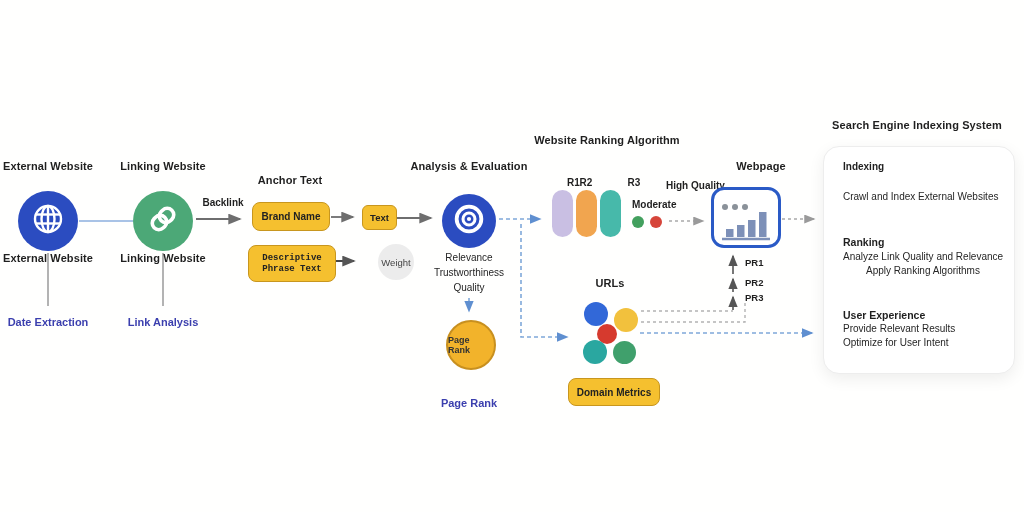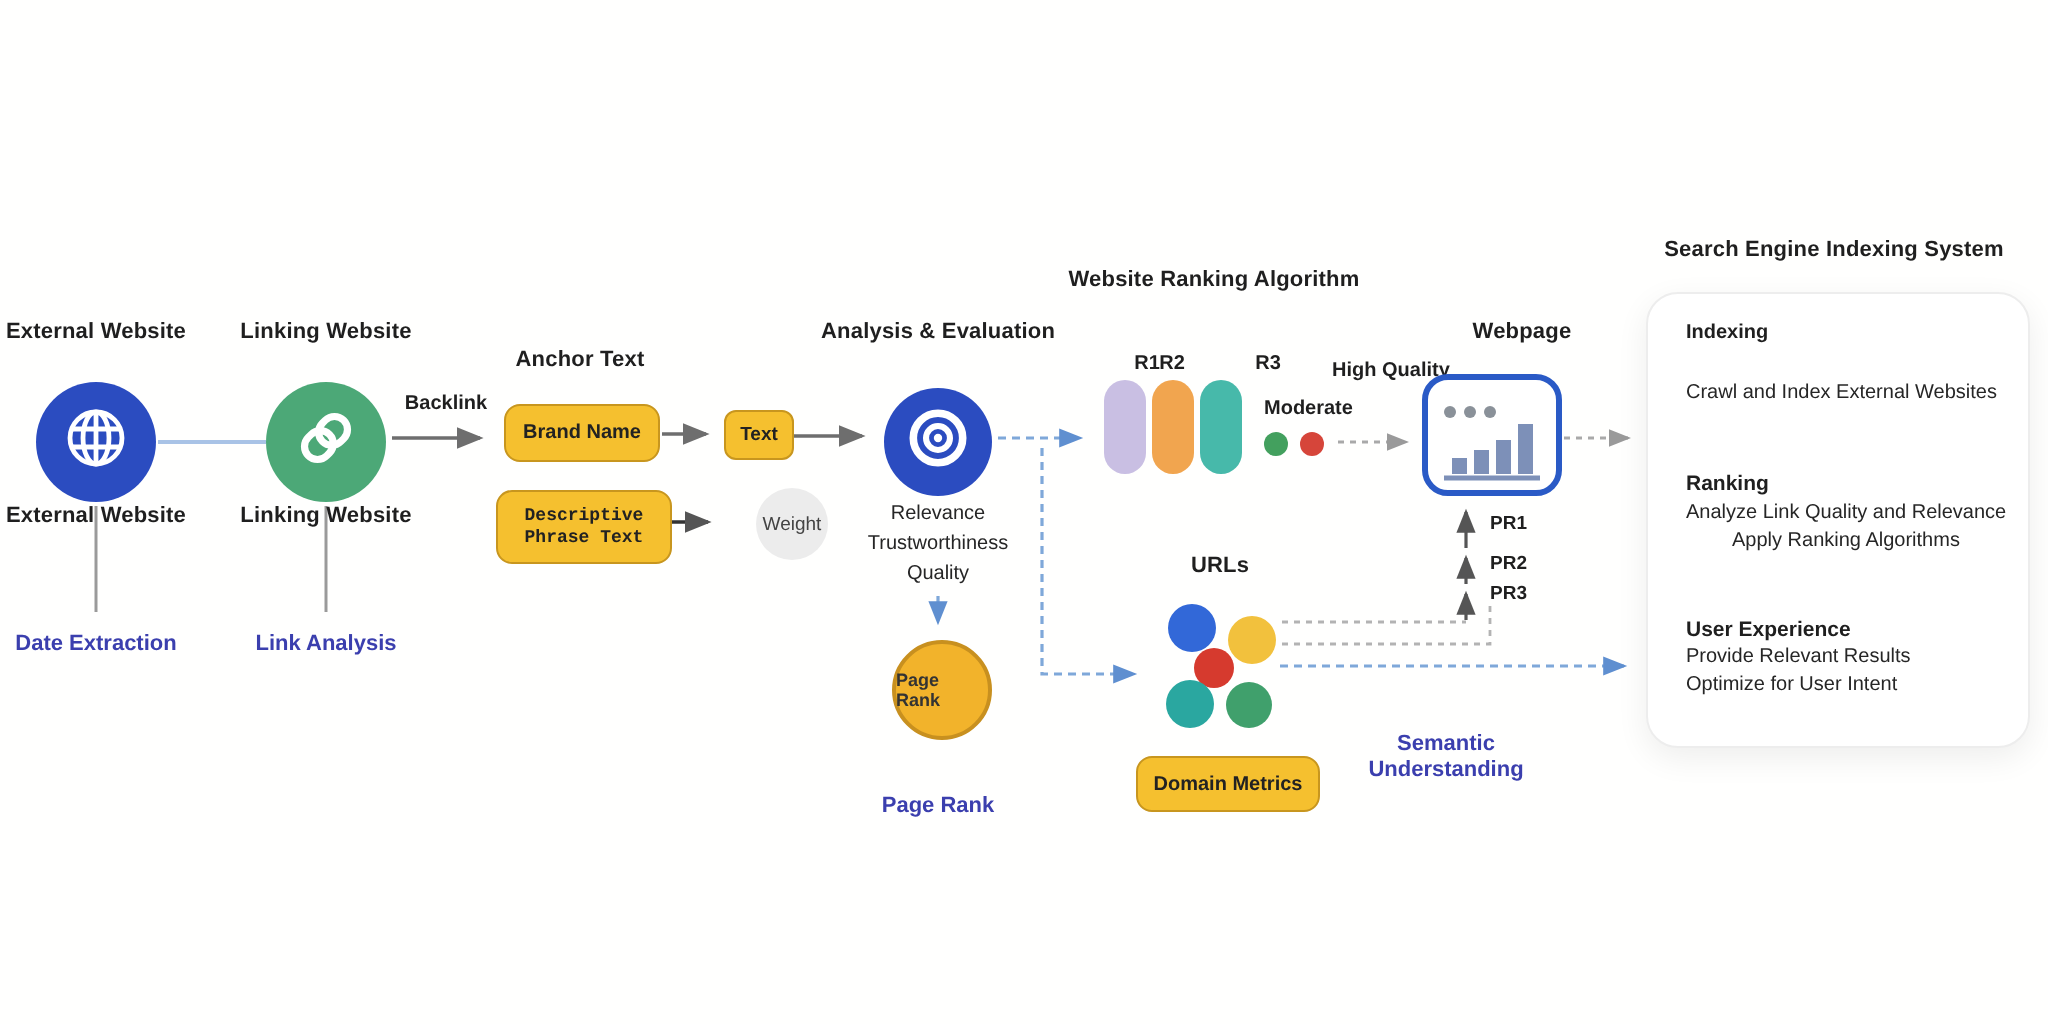--- a/index.html
+++ b/index.html
@@ -163,21 +163,20 @@
   <div class="abs node" style="left:745px;top:282px;font-size:9.5px;font-weight:600;transform:translateY(-50%);">PR2</div>
   <div class="abs node" style="left:745px;top:297px;font-size:9.5px;font-weight:600;transform:translateY(-50%);">PR3</div>
 
   <div class="abs ctr lbl node" style="left:610px;top:283px;">URLs</div>
   <div class="abs circle node" style="left:584px;top:302px;width:24px;height:24px;background:#3268d8;"></div>
   <div class="abs circle node" style="left:614px;top:308px;width:24px;height:24px;background:#f2c13d;"></div>
   <div class="abs circle node" style="left:597px;top:324px;width:20px;height:20px;background:#d63a2e;z-index:3;"></div>
   <div class="abs circle node" style="left:583px;top:340px;width:24px;height:24px;background:#2aa7a0;z-index:3;"></div>
   <div class="abs circle node" style="left:613px;top:341px;width:23px;height:23px;background:#40a06c;z-index:3;"></div>
   <div class="abs ybox node" style="left:568px;top:378px;width:90px;height:26px;font-size:10px;">Domain Metrics</div>
-  <div class="abs node" style="left:723px;top:379px;transform:translate(-50%,-50%);width:100px;text-align:center;color:#3b3fae;font-weight:bold;font-size:11px;line-height:13px;">Semantic Understanding</div>
 
   <div class="abs ctr lbl node" style="left:917px;top:125px;">Search Engine Indexing System</div>
   <div class="abs panel node" style="left:823px;top:146px;width:190px;height:226px;"></div>
 
   <div class="abs node" style="left:843px;top:161px;font-size:10px;font-weight:bold;">Indexing</div>
   <div class="abs small-txt node" style="left:843px;top:191px;">Crawl and Index External Websites</div>
 
   <div class="abs node" style="left:843px;top:236px;font-size:10.5px;font-weight:bold;">Ranking</div>
   <div class="abs small-txt node" style="left:843px;top:251px;">Analyze Link Quality and Relevance</div>
   <div class="abs small-txt node" style="left:843px;top:265px;margin-left:23px;">Apply Ranking Algorithms</div>

